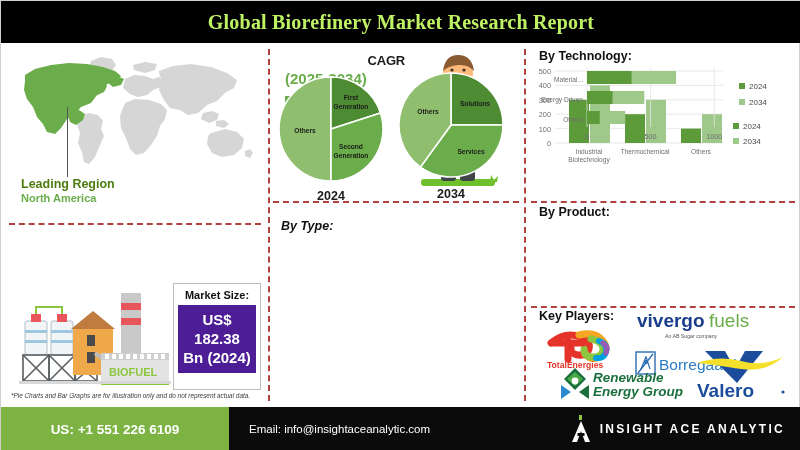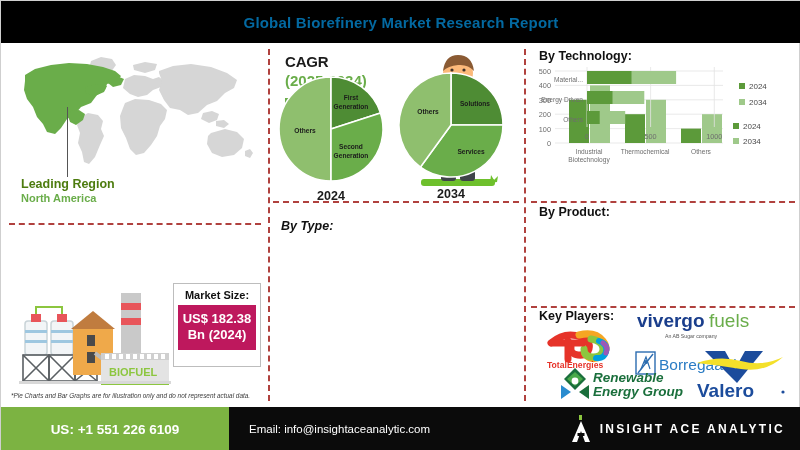--- a/index.html
+++ b/index.html
@@ -17,24 +17,25 @@
   }
 
   
   .header {
     position: absolute; left: 0; top: 0;
     width: 800px; height: 42px;
     background: #000000;
     display: flex; align-items: center; justify-content: center;
   }
   .header-title {
-    color: #0369a1;
-    font-size: 15px;
+    color: #bef264;
+    font-size: 20px;
     font-weight: bold;
     letter-spacing: 0.2px;
+    font-family: Liberation Serif, serif;
   }
 
   
   .col-left   { position: absolute; left: 4px;   top: 46px; width: 262px; height: 358px; }
   .col-mid    { position: absolute; left: 270px; top: 46px; width: 252px; height: 358px; }
   .col-right  { position: absolute; left: 526px; top: 46px; width: 272px; height: 358px; }
 
   .vdash {
     position: absolute; top: 48px; width: 0; height: 352px;
     border-left: 2px dashed #b0413e;
@@ -62,32 +63,32 @@
   .factory-wrap svg { width: 100%; height: 100%; }
 
   .ms-box {
     position: absolute; left: 168px; top: 236px;
     width: 88px; padding: 5px 4px 16px;
     border: 1px solid #bdbdbd; background: #fff;
     text-align: center;
   }
   .ms-title { font-size: 11px; font-weight: bold; color: #111; margin-bottom: 4px; }
   .ms-value {
-    background: #be185d; color: #fff;
-    font-size: 13px; font-weight: bold;
+    background: #4c1d95; color: #fff;
+    font-size: 15px; font-weight: bold;
     padding: 6px 2px; line-height: 1.25;
   }
   .disclaimer {
     position: absolute; left: 6px; top: 345px; width: 256px;
     font-size: 6.4px; font-style: italic; color: #3b3b3b;
   }
 
   
   .cagr-wrap { position: absolute; left: 14px; top: 6px; width: 120px; }
-  .cagr-label { font-size: 15px; font-weight: bold; color: #1b1b1b; letter-spacing: -0.2px;}
+  .cagr-label { font-size: 13px; font-weight: bold; color: #1b1b1b; letter-spacing: -0.2px; text-align: right;}
   .cagr-years { font-size: 15px; font-weight: bold; color: #6aad4a; margin-top: 2px; }
   .cagr-badge {
     margin-top: 9px; background: #6aad4a; color: #fff;
     font-size: 15.5px; font-weight: bold;
     width: 82px; height: 31px;
     display: flex; align-items: center; justify-content: center;
   }
   .scientist { position: absolute; left: 128px; top: 4px; width: 118px; height: 140px; }
   .scientist svg { width: 100%; height: 100%; }
 

